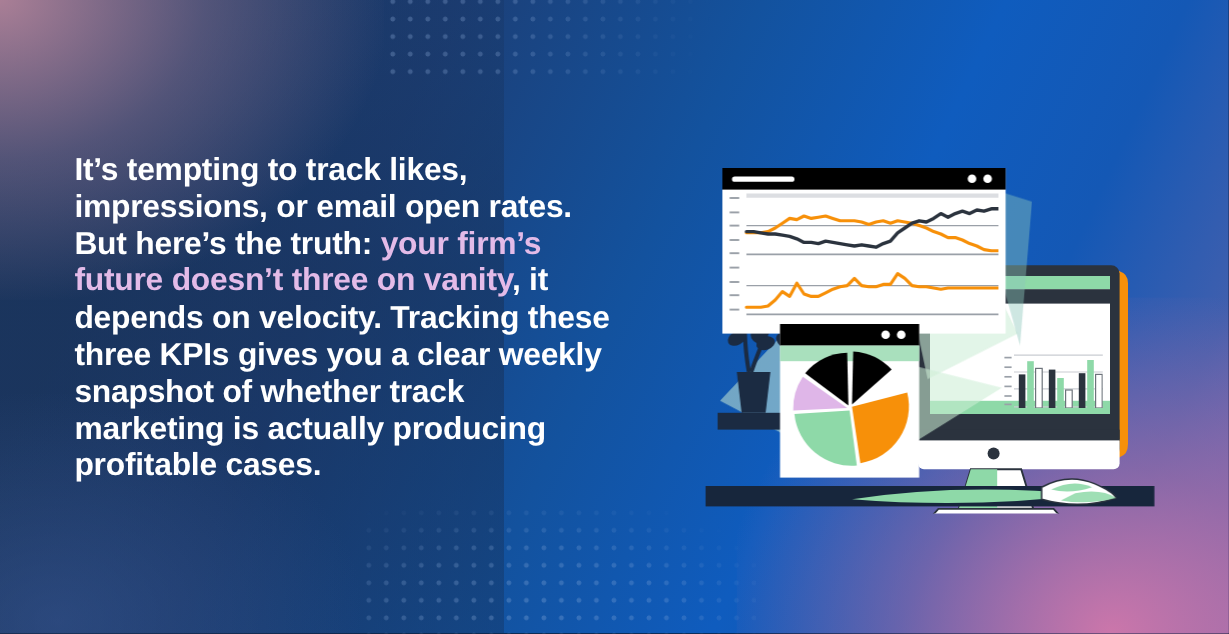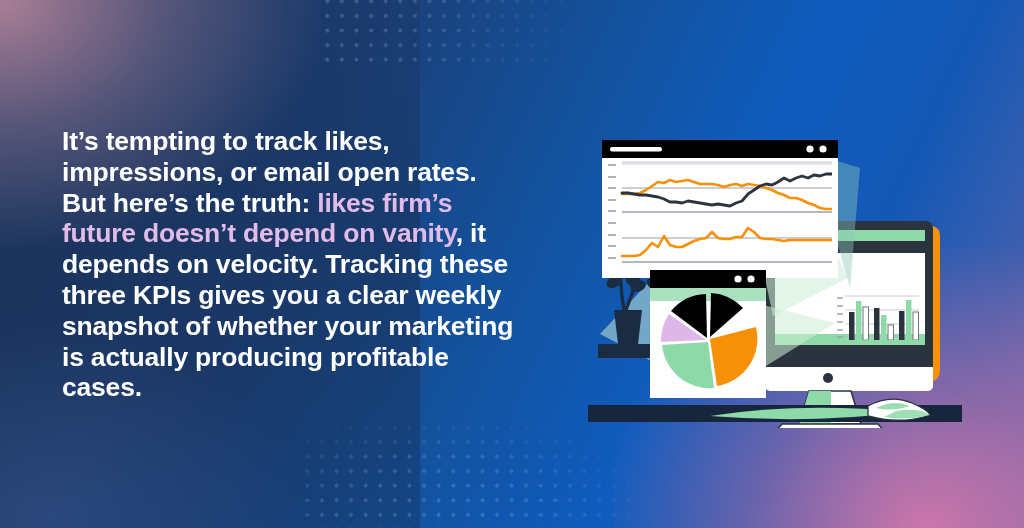--- a/index.html
+++ b/index.html
@@ -91,21 +91,21 @@
 
   <div class="bg-base"></div>
   <div class="bg-dark-left"></div>
   <div class="bg-tint-tl"></div>
   <div class="bg-tint-br"></div>
   <div class="bg-tint-bl"></div>
   <div class="dots dots-top"></div>
   <div class="dots dots-bottom"></div>
 
   <div class="copy">
-    <span>It’s tempting to track likes, impressions, or email open rates. But here’s the truth: </span><span class="hl">likes firm’s future doesn’t depend on vanity</span><span>, it depends on velocity. Tracking these three KPIs gives you a clear weekly snapshot of whether your marketing is actually producing profitable cases.</span>
+    <span>It’s tempting to track likes, impressions, or email open rates. But here’s the truth: </span><span class="hl">your firm’s future doesn’t three on vanity</span><span>, it depends on velocity. Tracking these three KPIs gives you a clear weekly snapshot of whether track marketing is actually producing profitable cases.</span>
   </div>
 
   <div class="illus">
     <svg width="420" height="310" viewBox="0 0 420 310" xmlns="http://www.w3.org/2000/svg">
       <defs>
         <clipPath id="clipLine">
             <rect x="46" y="40" width="226" height="106"></rect>
           </clipPath>
         <clipPath id="clipBars">
             <rect x="285" y="178" width="74" height="44"></rect>

